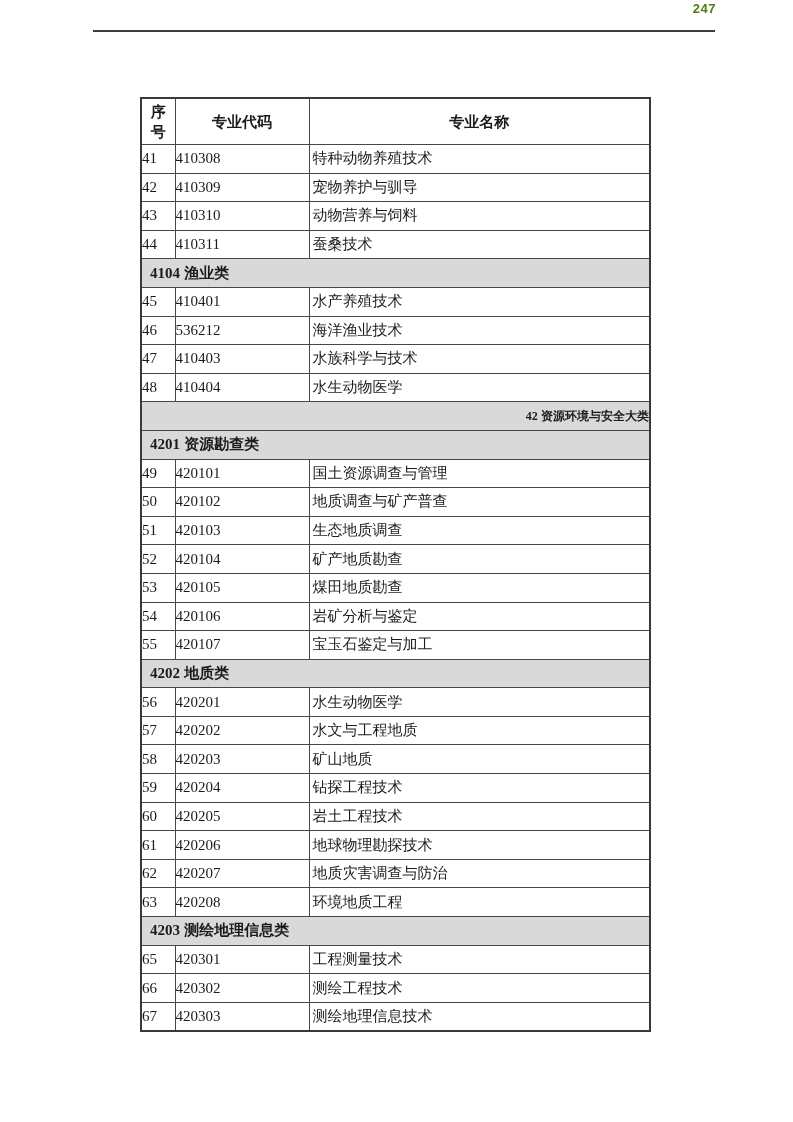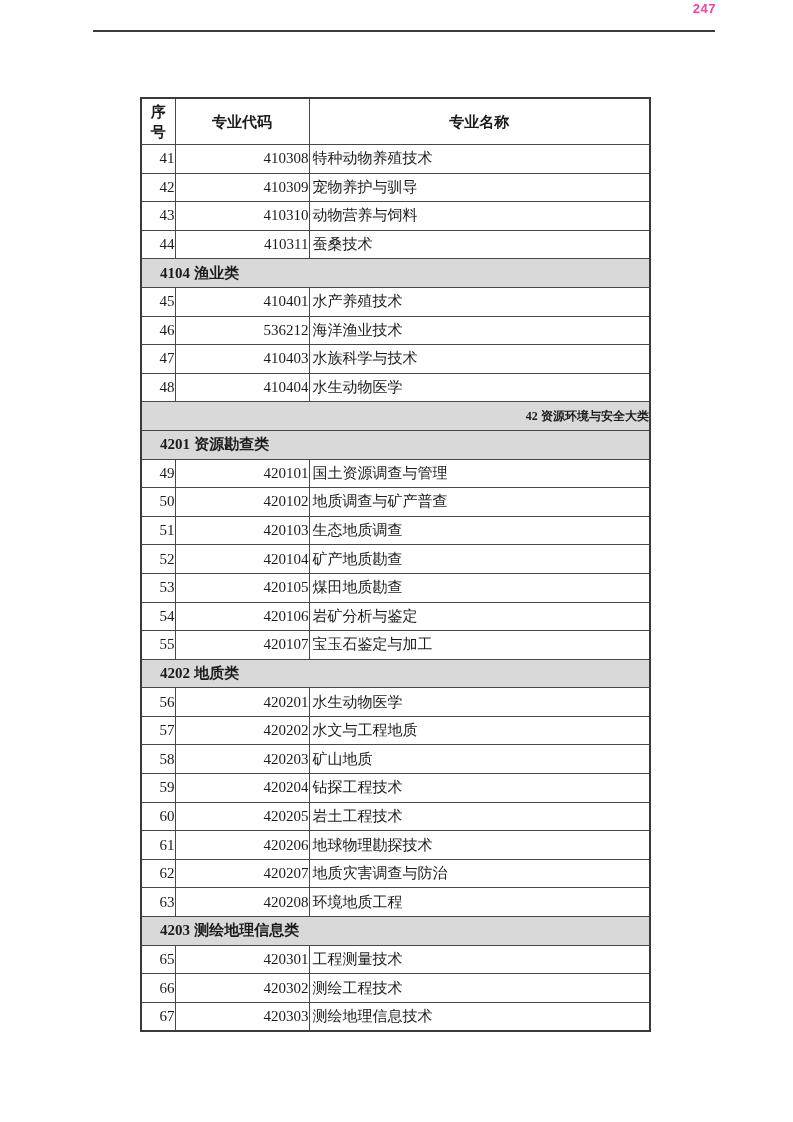--- a/index.html
+++ b/index.html
@@ -11,21 +11,21 @@
     font-family: "Liberation Sans", sans-serif;
     color: #1b1b1b;
     overflow: hidden;
   }
   .page-number {
     position: absolute;
     top: 1px;
     right: 77px;
     font-size: 13px;
     font-weight: 600;
-    color: #ec4899;
+    color: #4d7c0f;
     letter-spacing: 0.5px;
   }
   .top-rule {
     position: absolute;
     left: 93px;
     top: 30px;
     width: 622px;
     height: 2px;
     background: #3c3c3c;
   }
@@ -55,34 +55,34 @@
     white-space: pre-line;
     line-height: 1.3;
     background: #ffffff;
   }
   .majors-table tbody td {
     height: 27.6px;
     font-size: 15px;
     vertical-align: middle;
   }
   td.cell-no, td.cell-code {
-    text-align: right;
+    text-align: left;
     font-family: "Liberation Serif", serif;
     font-size: 15.5px;
   }
   td.cell-name {
     text-align: left;
     padding-left: 3px;
     font-family: Liberation Sans, sans-serif;
   }
   tr.section-row td {
     background: #d9d9d9;
     font-weight: bold;
     text-align: left;
-    padding-left: 18px;
+    padding-left: 8px;
     font-size: 15px;
     margin-left: 32px;
   }
   tr.section-row .sec-code {
     font-family: "Liberation Serif", serif;
     font-weight: bold;
   }
   tr.section-row.major td {
     font-size: 12px;
     text-align: right;

